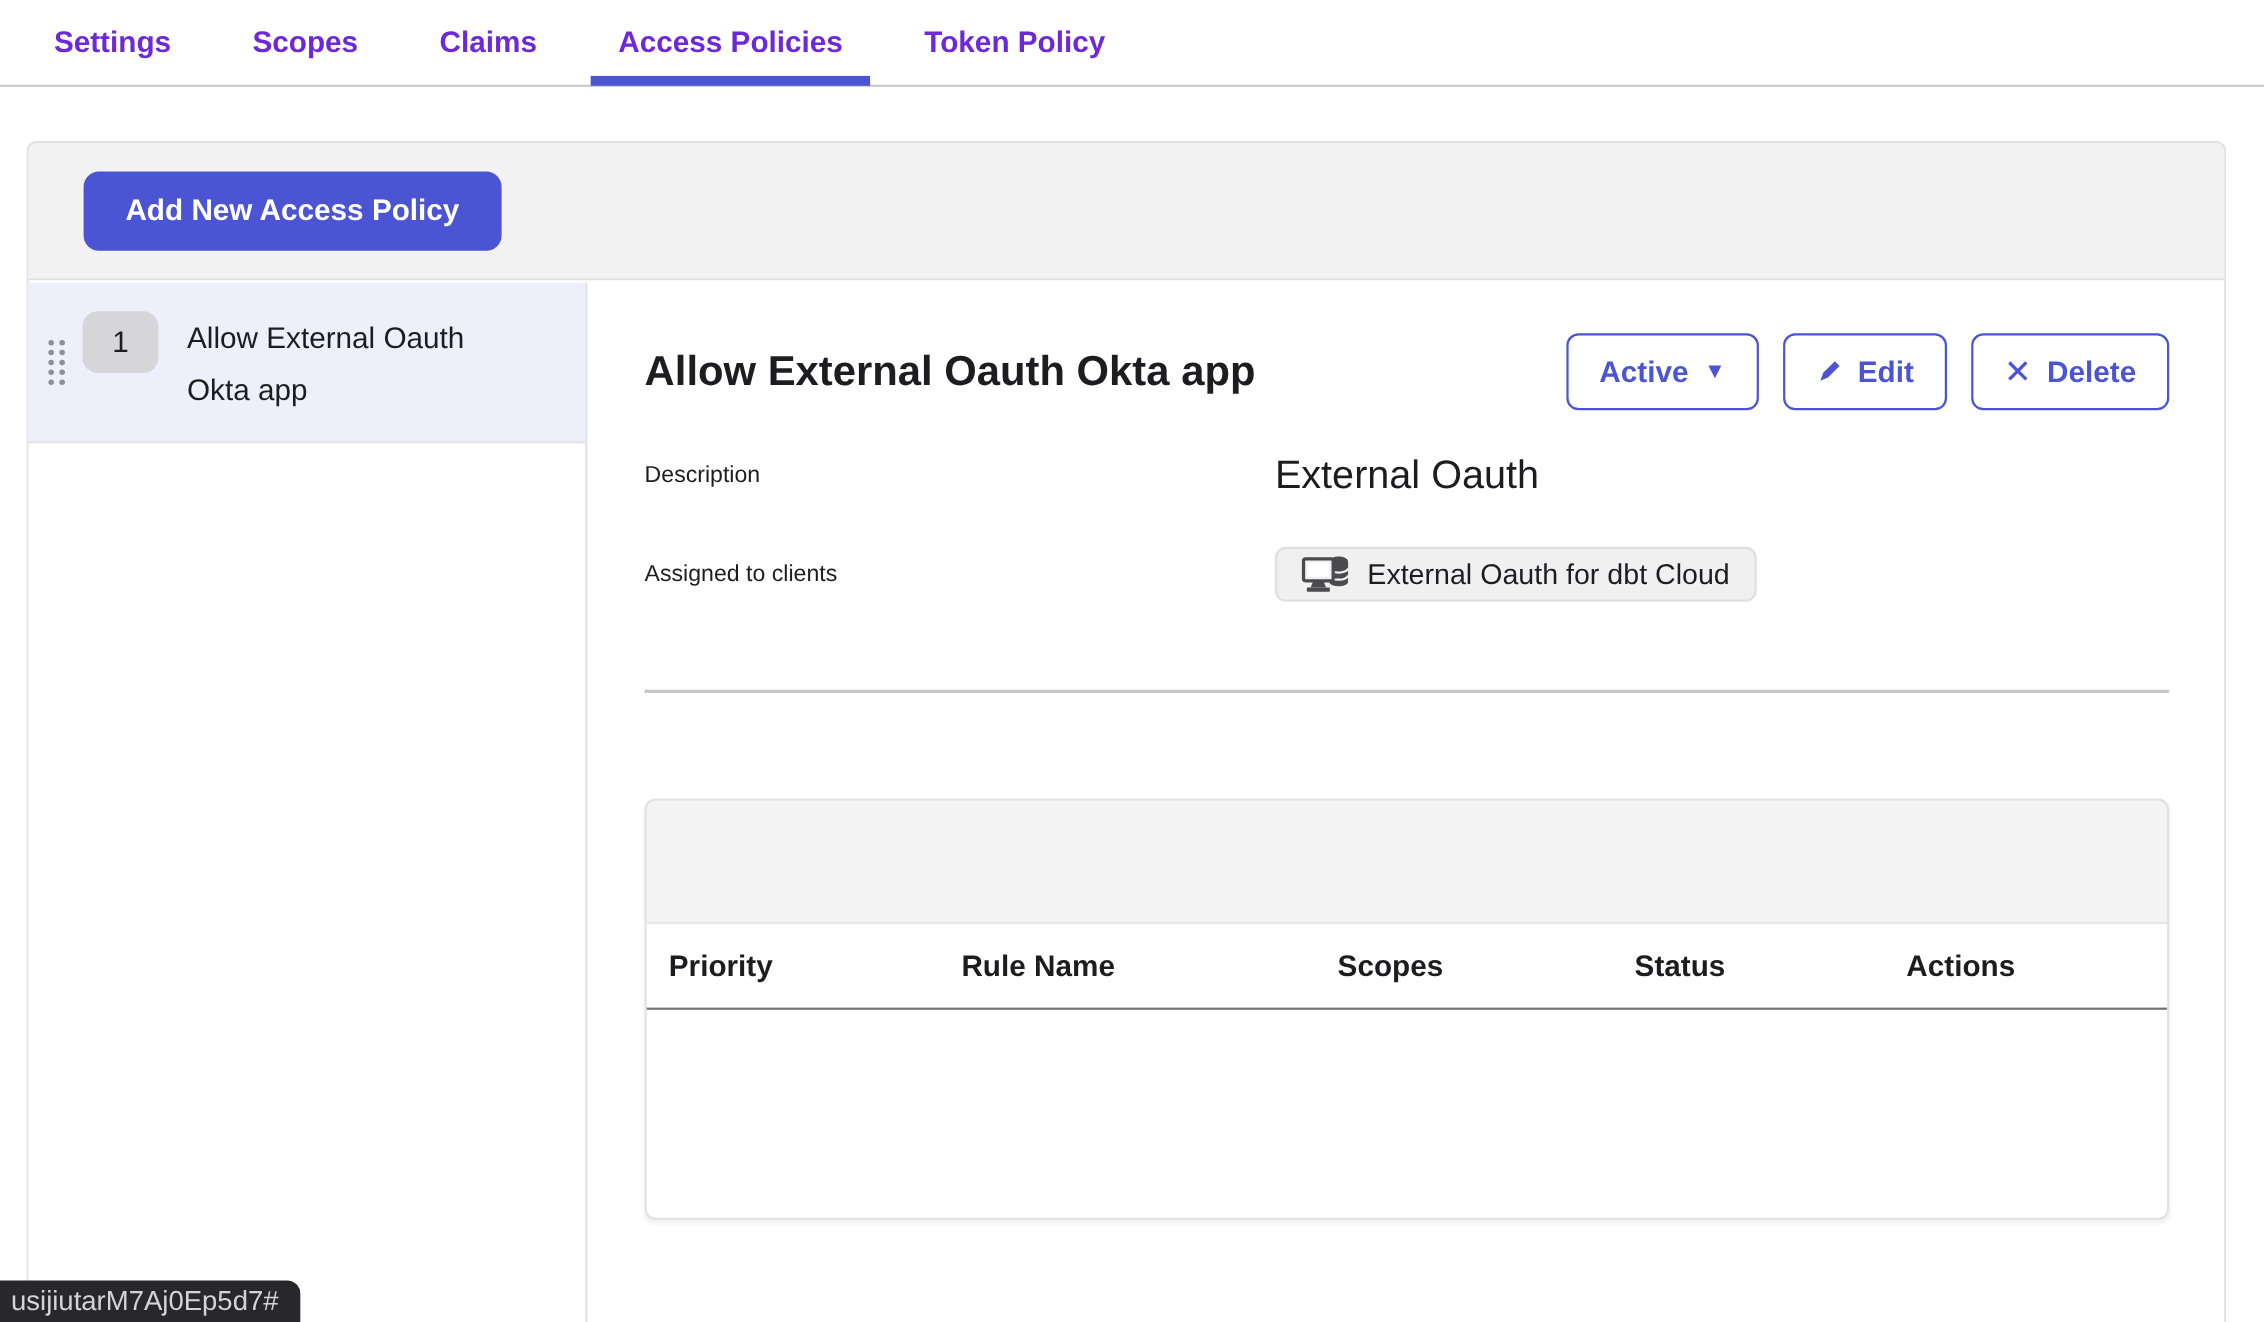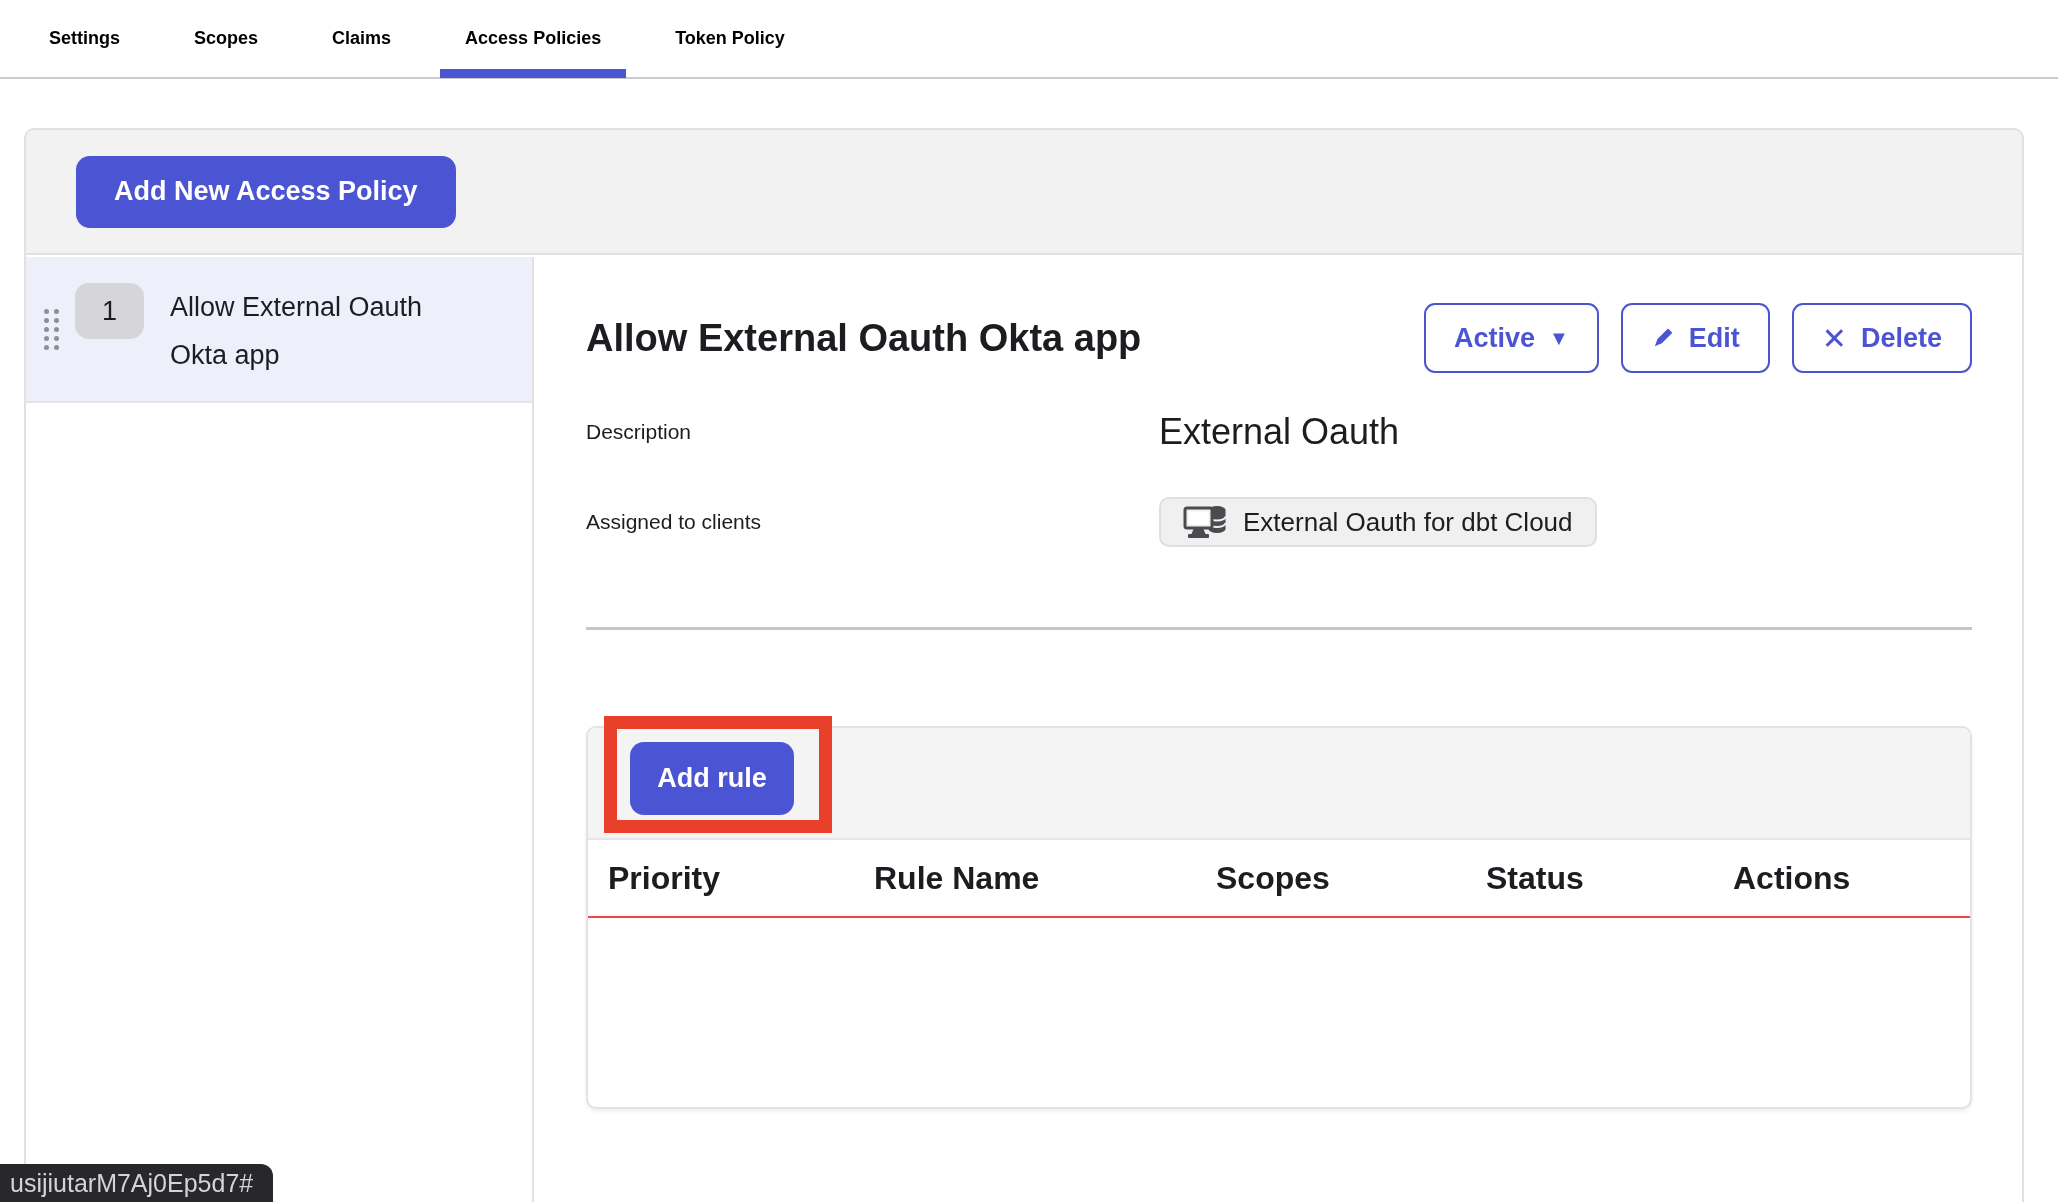--- a/index.html
+++ b/index.html
@@ -4,21 +4,21 @@
 <style>
   * { margin:0; padding:0; box-sizing:border-box; }
   html,body { width:2058px; height:1202px; background:#ffffff; overflow:hidden;
               font-family:"Liberation Sans", sans-serif; color:#1d1d21; }
 
   
   .tabbar { position:absolute; top:0; left:0; width:2058px; height:79px;
             display:flex; align-items:center; padding-left:49px; gap:74px;
             border-bottom:2px solid #cbcbcd; background:#fff; }
   .tab { position:relative; height:79px; display:flex; align-items:center;
-         font-size:18px; font-weight:bold; color:#000000; cursor:pointer; white-space:nowrap; }
+         font-size:27px; font-weight:bold; color:#6d28d9; cursor:pointer; white-space:nowrap; }
   .tab.active::after { content:""; position:absolute; left:-25px; right:-25px;
          bottom:0; height:9px; background:var(--accent); }
 
   
   .panel { position:absolute; left:24px; top:128px; width:2000px; height:1080px;
            border:2px solid #e1e1e4; border-bottom:none; border-radius:10px 10px 0 0;
            background:#fff; }
   .panel-header { height:125px; background:#f2f2f3; border-bottom:2px solid #e1e1e4;
            border-radius:8px 8px 0 0; display:flex; align-items:center; padding-left:50px; }
   .btn-primary { height:72px; padding:0 38px; border:none; border-radius:14px;
@@ -61,21 +61,21 @@
   
   .card { position:relative; margin-top:96px; height:383px; border:2px solid #e3e3e6;
           border-radius:10px; background:#fff; box-shadow:0 3px 4px rgba(0,0,0,0.06); }
   .card-toolbar { height:112px; background:#f4f4f5; border-bottom:2px solid #e6e6e9;
           border-radius:8px 8px 0 0; }
   .annotation-box { position:absolute; left:16px; top:-12px; width:228px; height:117px;
           border:13px solid var(--annotation); }
   .annotation-box .btn-primary { position:absolute; left:13px; top:13px;
           height:73px; width:164px; padding:0; border-radius:14px; }
   .thead { display:flex; align-items:center; height:78px; padding-left:20px;
-          border-bottom:2px solid #ef4444; font-size:32px; font-weight:bold; }
+          border-bottom:2px solid #737373; font-size:27px; font-weight:bold; }
   .thead .col-0 { flex:0 0 266px; }
   .thead .col-1 { flex:0 0 342px; }
   .thead .col-2 { flex:0 0 270px; }
   .thead .col-3 { flex:0 0 247px; }
   .thead .col-4 { flex:1; }
 
   
   .statusbar { position:absolute; left:-10px; bottom:0; height:38px; padding:0 20px;
           background:#28282c; color:#d4d4d8; font-size:25px; line-height:38px;
           border-radius:0 12px 0 0; white-space:nowrap; }
@@ -168,23 +168,20 @@
           </svg>
         </span>
         <span>External Oauth for dbt Cloud</span>
       </span>
     </div>
 
     <div class="divider"></div>
 
     <div class="card">
       <div class="card-toolbar"></div>
-      <div class="annotation-box">
-        <button class="btn-primary">Add rule</button>
-      </div>
       <div class="thead">
         <span class="col-0">Priority</span>
         <span class="col-1">Rule Name</span>
         <span class="col-2">Scopes</span>
         <span class="col-3">Status</span>
         <span class="col-4">Actions</span>
       </div>
       <div class="tbody"></div>
     </div>
 

